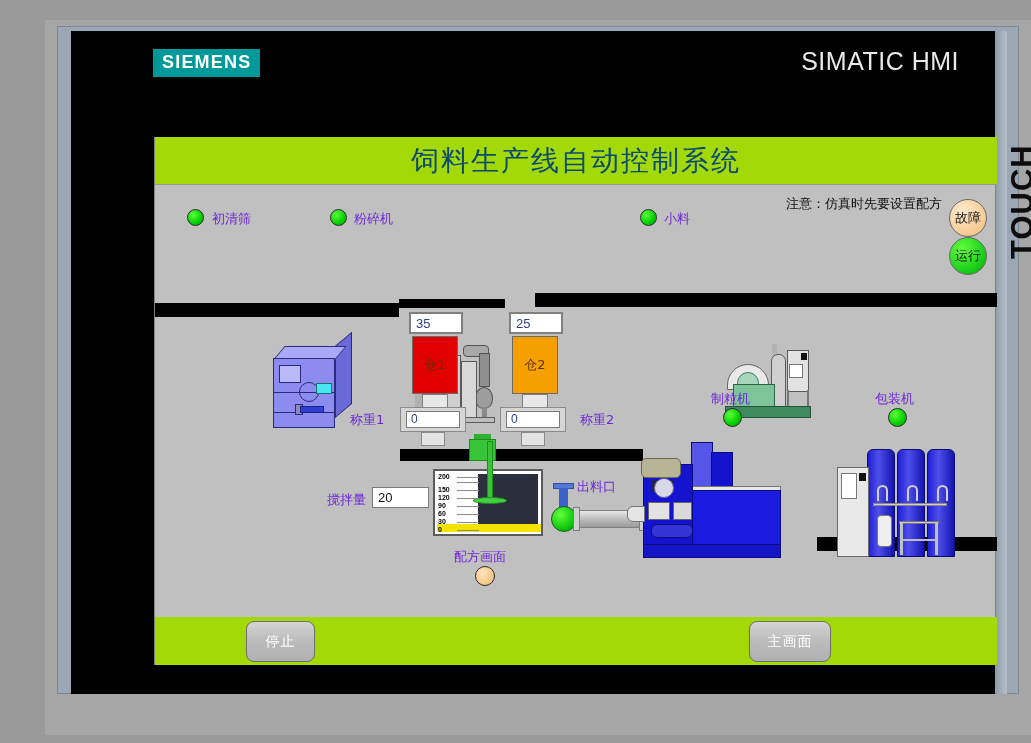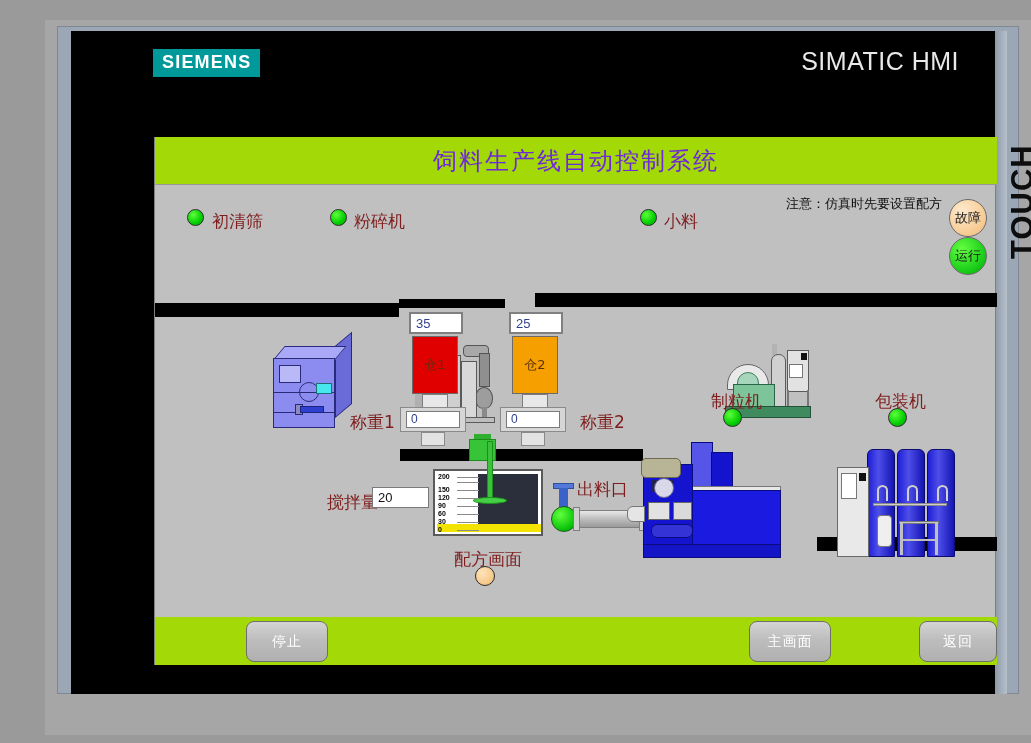--- a/index.html
+++ b/index.html
@@ -82,22 +82,22 @@
 
   
   #title-bar {
     position: absolute; left: 0; top: 0;
     width: 842px; height: 48px;
     background: #a3d906;
     display: flex; align-items: center; justify-content: center;
     border-bottom: 1px solid #999;
   }
   #title-text {
-    font-size: 24px;
-    color: #6d28d9;
+    font-size: 28px;
+    color: #0c4a6e;
     font-weight: normal;
     font-family: "DejaVu Sans", sans-serif;
     letter-spacing: 2px;
   }
 
   
   #button-bar {
     position: absolute; left: 0; bottom: 0;
     width: 842px; height: 48px;
     background: #a3d906;
@@ -109,37 +109,37 @@
     border: 1px solid #6e6e6e;
     border-radius: 8px;
     color: #ffffff;
     font-size: 14px;
     display: flex; align-items: center; justify-content: center;
     font-family: "DejaVu Sans", sans-serif;
     cursor: pointer;
     letter-spacing: 1px;
   }
   #btn-start  { left: 4px;   width: 82px; }
-  #btn-stop   { left: 91px;  width: 82px; }
+  #btn-stop   { left: 91px;  width: 69px; }
   #btn-main   { left: 594px; width: 82px; }
   #btn-recipe { left: 681px; width: 82px; }
   #btn-back   { left: 764px; width: 78px; }
 
   
   .lamp {
     position: absolute;
     border-radius: 50%;
     border: 1px solid #2b2b2b;
   }
   .lamp-green { background: radial-gradient(circle at 35% 32%, #5dff3a, #00cc00 62%, #00a400); }
   .lamp-tan   { background: radial-gradient(circle at 35% 32%, #ffe3bb, #f5c98b 65%, #e8b273); }
   .label {
     position: absolute;
-    font-size: 17px;
-    color: #7f1d1d;
+    font-size: 13px;
+    color: #6d28d9;
     font-family: "DejaVu Sans", sans-serif;
     white-space: nowrap;
   }
 
   
   .round-btn {
     position: absolute;
     width: 38px; height: 38px;
     border-radius: 50%;
     border: 1px solid #6b6b6b;
@@ -725,18 +725,17 @@
         <div class="bag"></div>
         <div class="table"></div>
         <div class="table-leg1"></div>
         <div class="table-leg2"></div>
         <div class="shelf"></div>
       </div>
 
       <div id="button-bar">
         <div class="hmi-btn" id="btn-stop">停止</div>
         <div class="hmi-btn" id="btn-main">主画面</div>
-        <div class="hmi-btn" id="btn-back">返回</div>
       </div>
 
     </div>
   </div>
 </div>
 
 </body></html>

